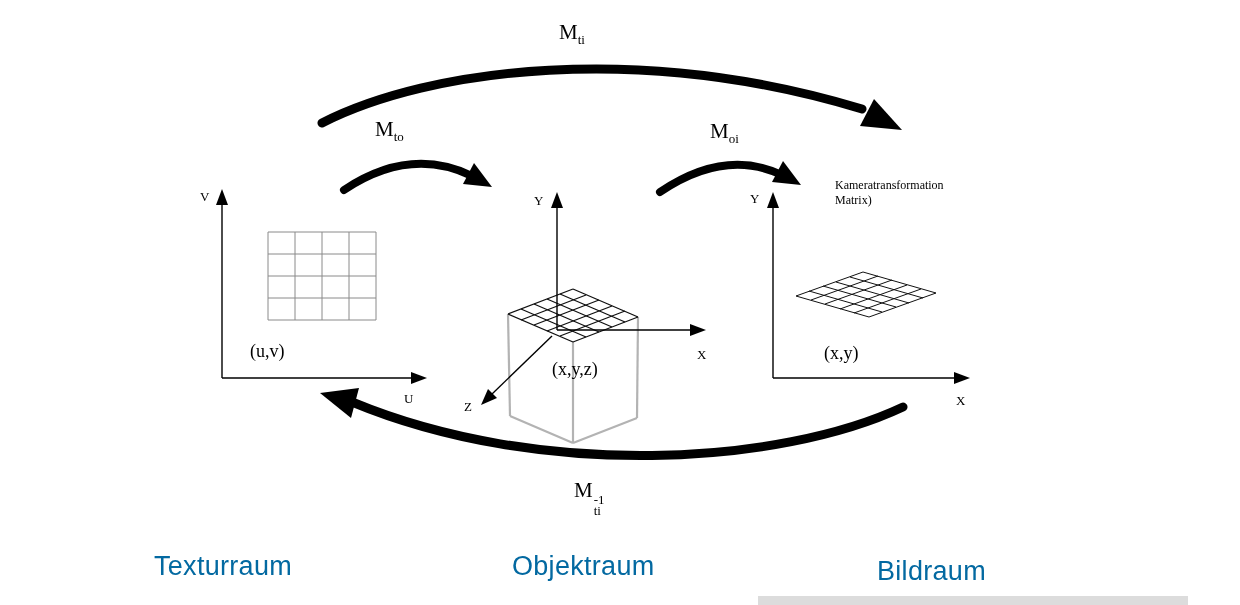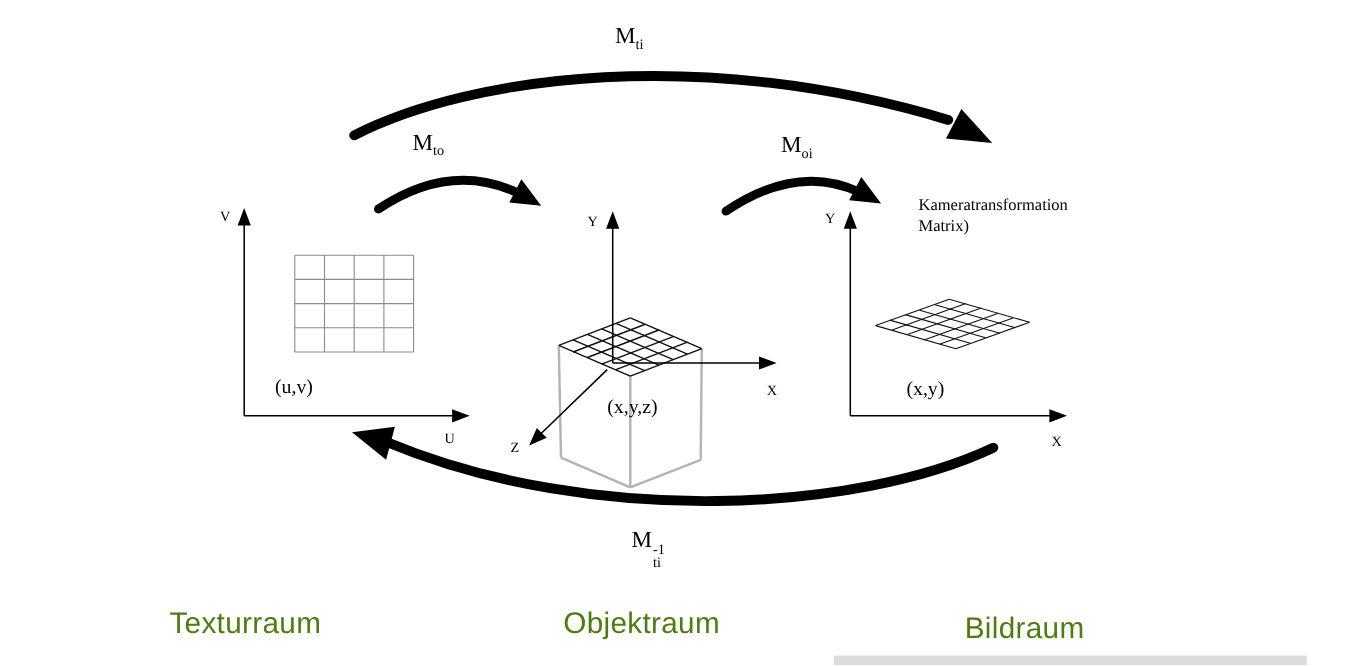--- a/index.html
+++ b/index.html
@@ -11,22 +11,22 @@
   .canvas svg { position:absolute; left:0; top:0; }
   .lbl { position:absolute; white-space:nowrap; }
   .axis-lbl { font-size:13px; font-family:"Liberation Serif", serif; }
   .coord-lbl { font-size:18px; font-family:"Liberation Serif", serif; }
   .m-label { font-size:21px; font-family:"Liberation Serif", serif; }
   .m-label sub { font-size:13px; }
   .stack {
     display:inline-grid; grid-template-rows:auto auto;
     font-size:13px; line-height:0.85; vertical-align:-7px; margin-left:1px;
   }
-  .note { font-size:15px; line-height:1.28; font-family:"Liberation Serif", serif; }
-  .space-title { font-size:27px; font-family:"Liberation Sans", sans-serif; color:#4d7c0f; letter-spacing:0.3px; }
+  .note { font-size:12px; line-height:1.28; font-family:"Liberation Serif", serif; }
+  .space-title { font-size:27px; font-family:"Liberation Sans", sans-serif; color:#0369a1; letter-spacing:0.3px; }
   .gray-bar { position:absolute; background:#dcdcdc; }
 </style>
 </head>
 <body>
 
 <div class="canvas">
 
   <svg width="1240" height="605" viewBox="0 0 1240 605">
 
     <g>

